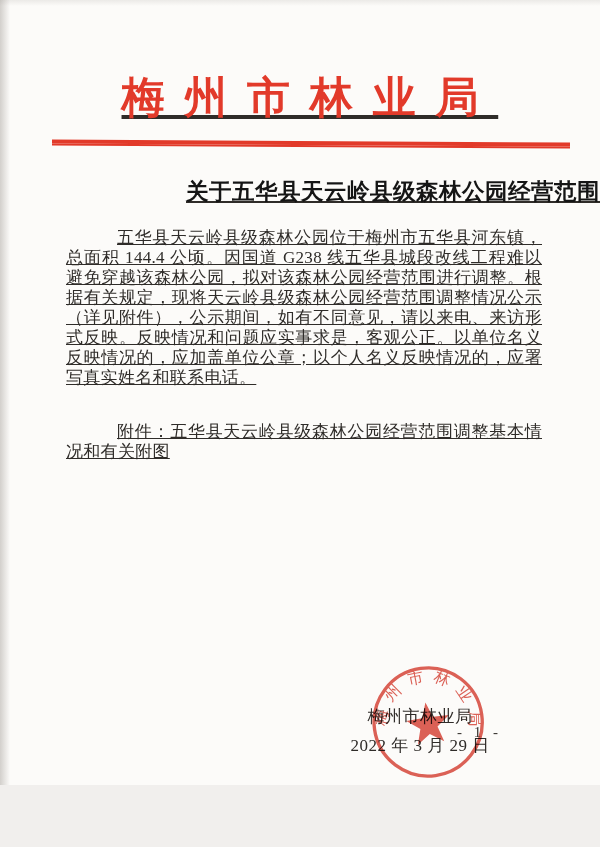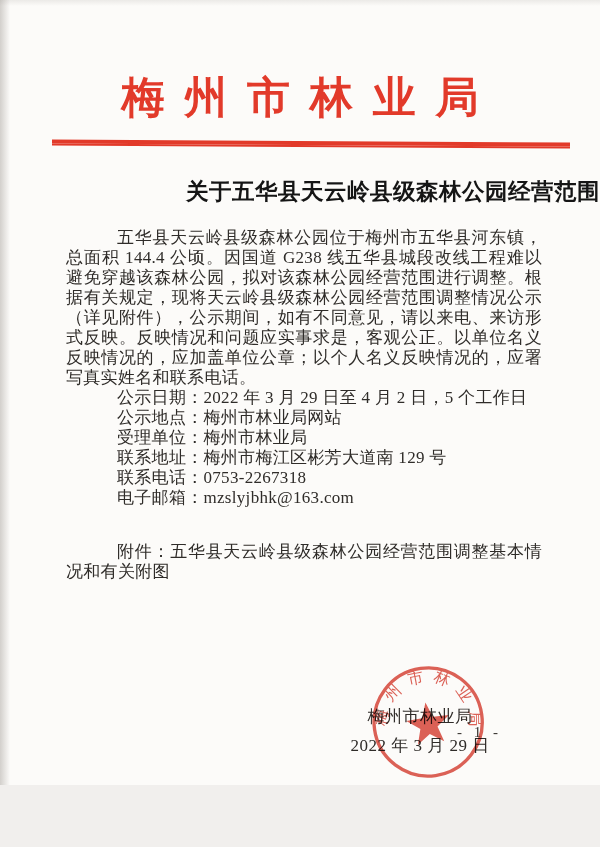--- a/index.html
+++ b/index.html
@@ -12,20 +12,21 @@
   *{margin:0;padding:0;box-sizing:border-box;}
   html,body{background:#f1efed;}
   .page{
     position:relative;
     width:600px;height:785px;
     margin:0 auto;
     background:var(--paper);
     font-family:"Liberation Serif","DejaVu Serif",serif;
     color:var(--ink);
     overflow:hidden;
+    text-decoration:underline;
   }
   .scan-edge{
     position:absolute;left:0;top:0;bottom:0;width:10px;
     background:linear-gradient(to right, rgba(148,142,136,.40), rgba(148,142,136,0));
     pointer-events:none;
   }
   .scan-top{
     position:absolute;left:0;top:0;right:0;height:6px;
     background:linear-gradient(to bottom, rgba(160,155,150,.18), rgba(160,155,150,0));
     pointer-events:none;
@@ -113,28 +114,20 @@
 
   <div class="red-rule"></div>
 
   <div class="doc-title">
     <div>关于五华县天云岭县级森林公园经营范围</div>
   </div>
 
   <div class="content">
     <p class="lead">五华县天云岭县级森林公园位于梅州市五华县河东镇，总面积 144.4 公顷。因国道 G238 线五华县城段改线工程难以避免穿越该森林公园，拟对该森林公园经营范围进行调整。根据有关规定，现将天云岭县级森林公园经营范围调整情况公示（详见附件），公示期间，如有不同意见，请以来电、来访形式反映。反映情况和问题应实事求是，客观公正。以单位名义反映情况的，应加盖单位公章；以个人名义反映情况的，应署写真实姓名和联系电话。</p>
 
-    <div class="details">
-      <div>公示日期：2022 年 3 月 29 日至 4 月 2 日，5 个工作日</div>
-      <div>公示地点：梅州市林业局网站</div>
-      <div>受理单位：梅州市林业局</div>
-      <div>联系地址：梅州市梅江区彬芳大道南 129 号</div>
-      <div>联系电话：0753-2267318</div>
-      <div>电子邮箱：mzslyjbhk@163.com</div>
-    </div>
 
     <p class="attachment">附件：五华县天云岭县级森林公园经营范围调整基本情况和有关附图</p>
   </div>
 
   <div class="signature">
     <div>梅州市林业局</div>
     <div>2022 年 3 月 29 日</div>
   </div>
 
   <svg class="official-seal" viewBox="0 0 120 120">

